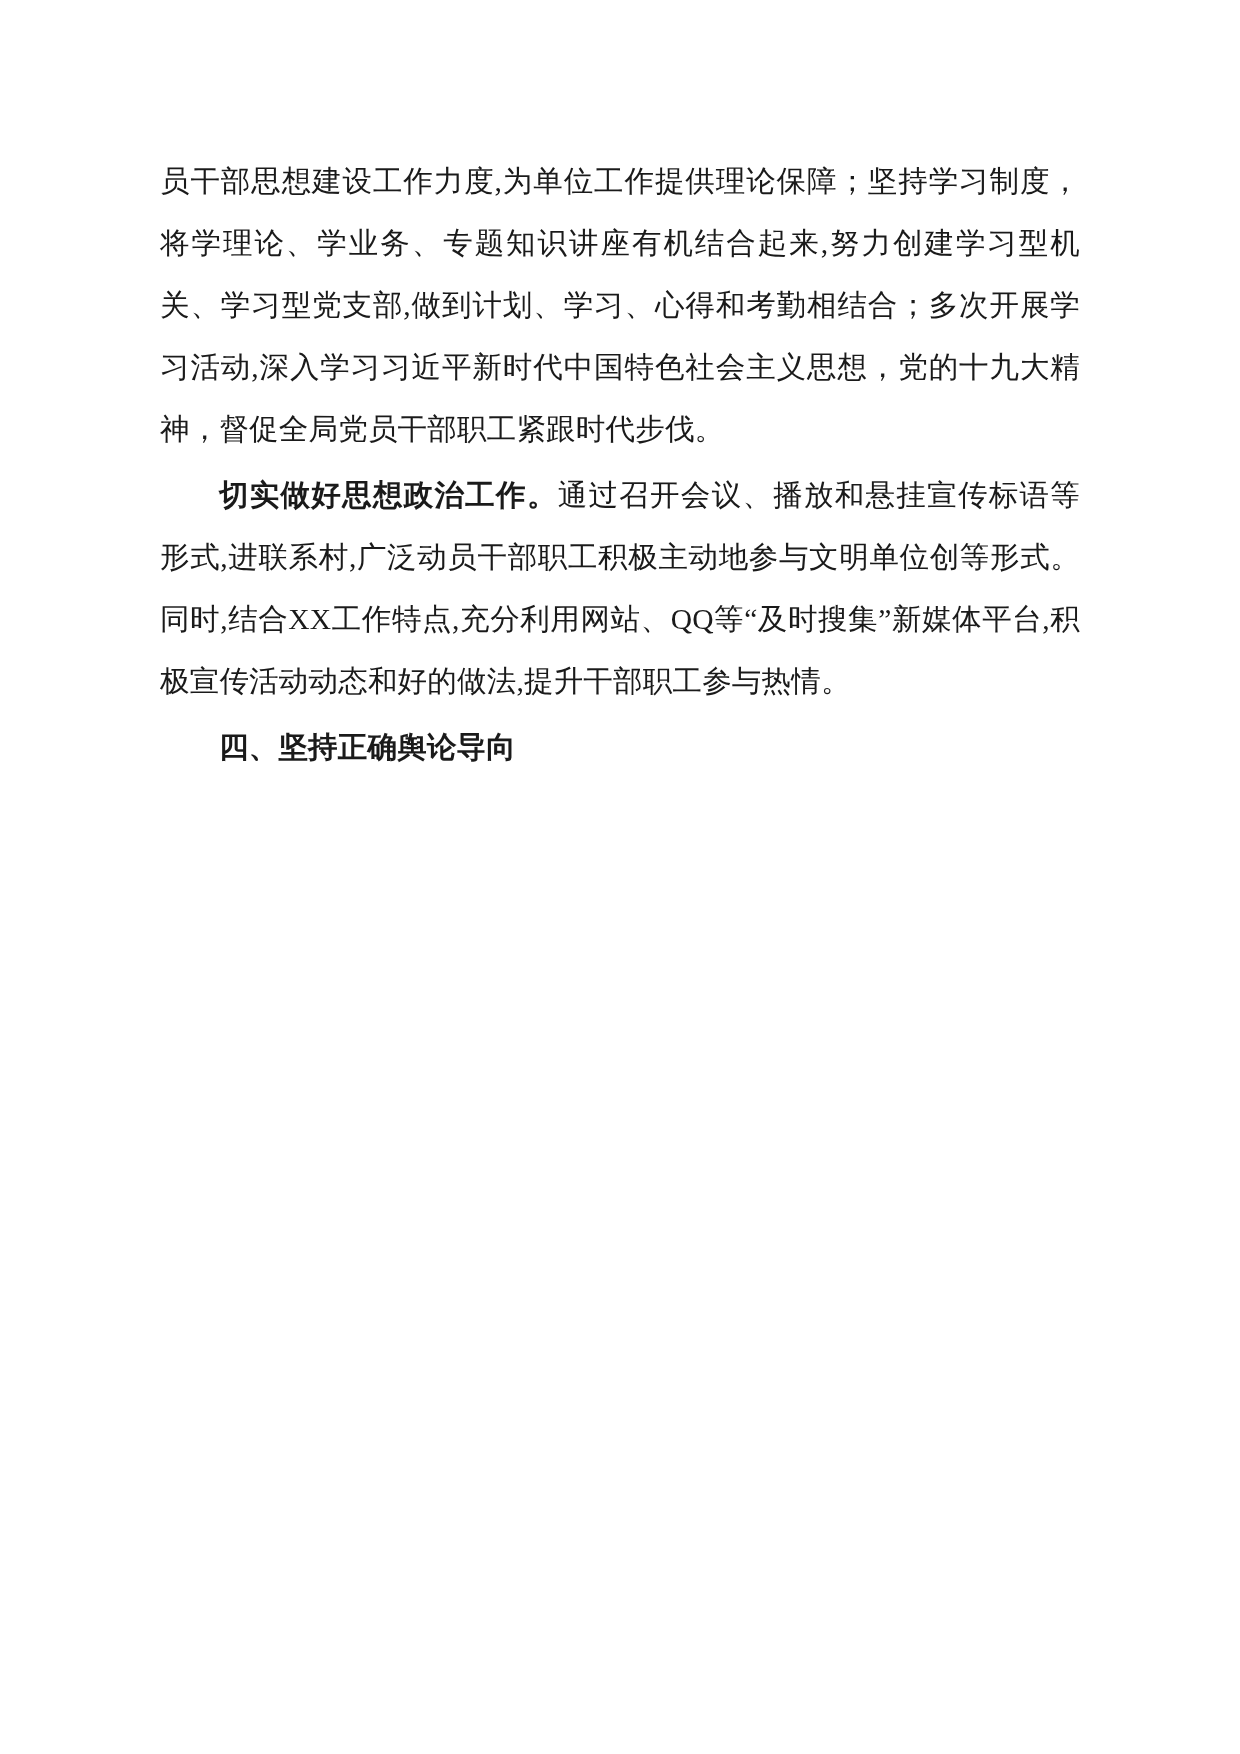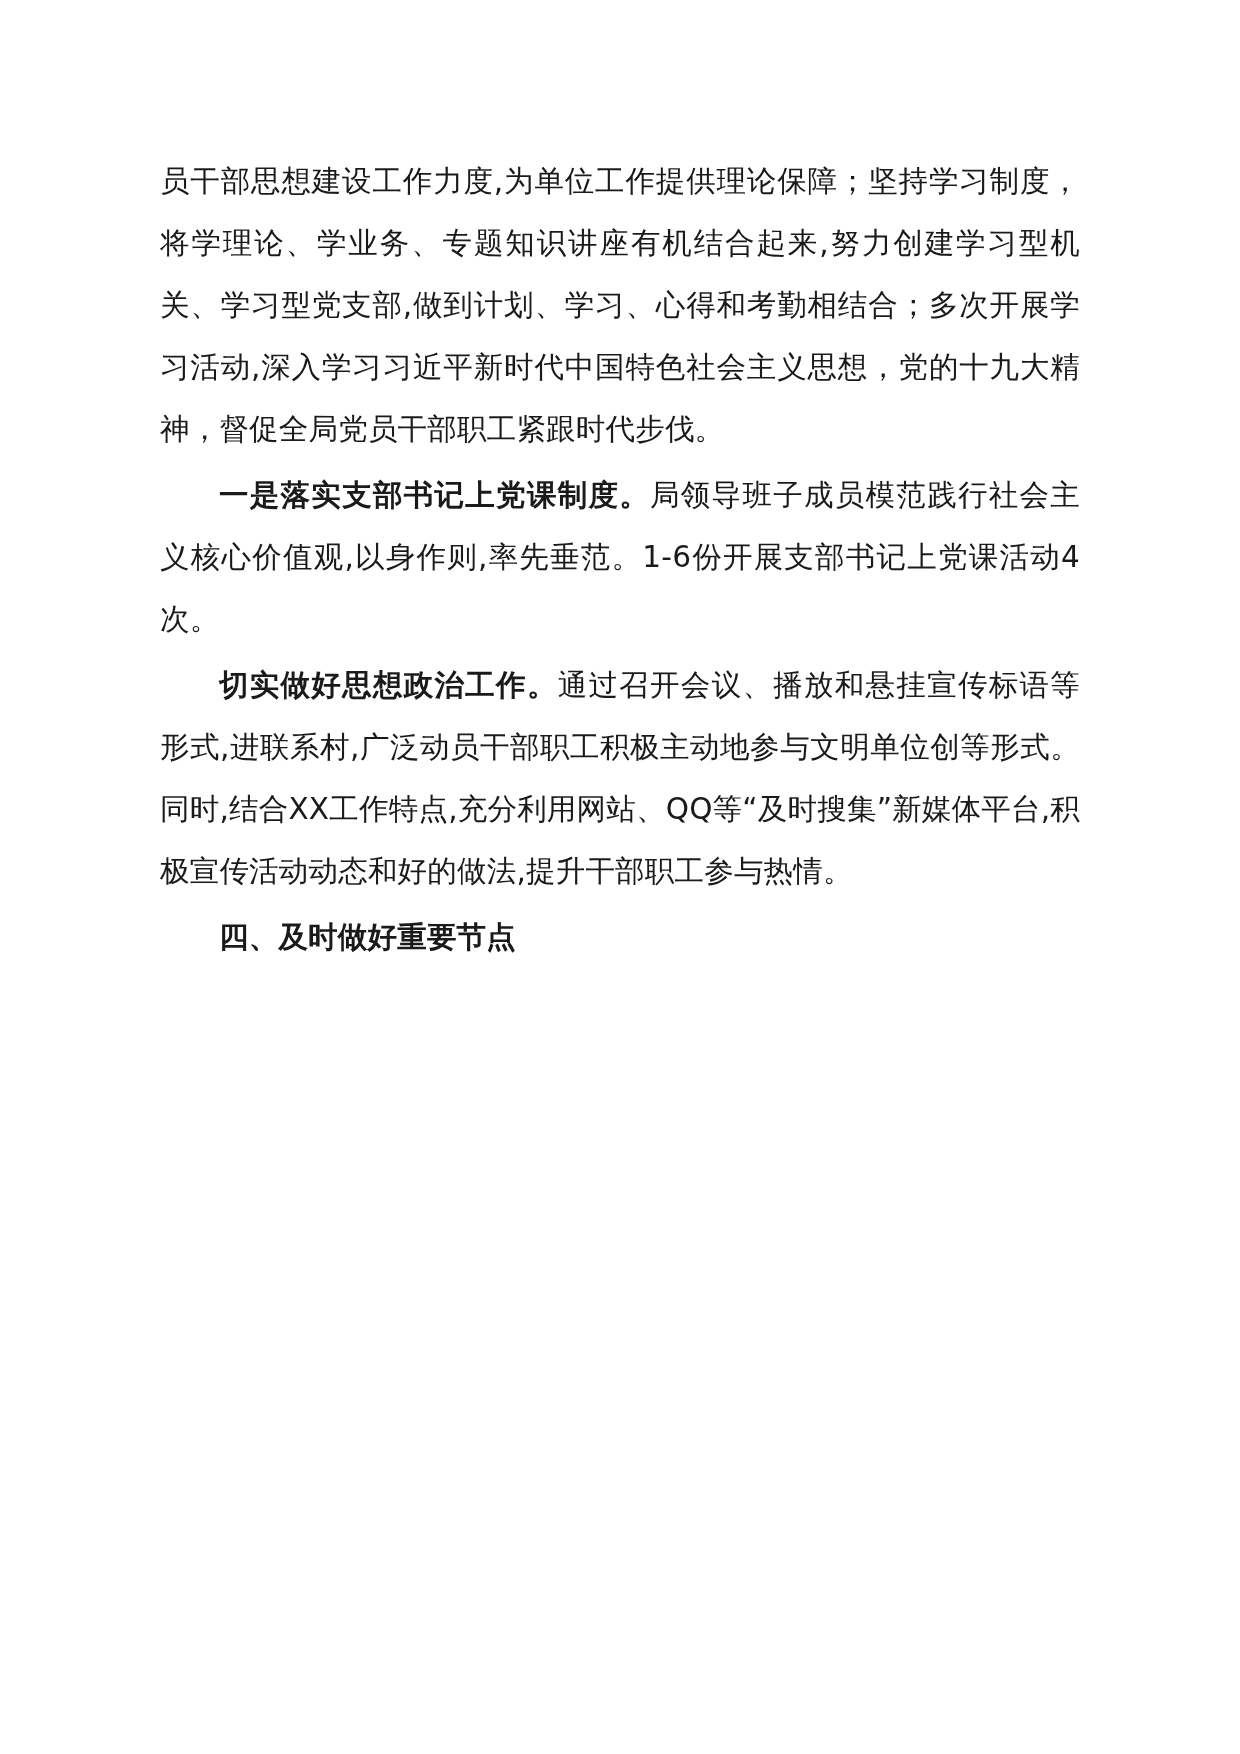--- a/index.html
+++ b/index.html
@@ -13,20 +13,21 @@
     font-family: "DejaVu Sans", "Liberation Sans", sans-serif;
     color: #1a1a1a;
   }
   .page {
     position: relative;
     width: 1124px;
     height: 1754px;
     box-sizing: border-box;
     padding: 150px 160px 60px 160px;
     background: #ffffff;
+    font-family: Liberation Serif, serif;
   }
   .doc-body {
     width: 920px;
   }
   p {
     margin: 0 0 4px 0;
     font-size: 29.5px;
     line-height: 62px;
     text-align: justify;
     text-justify: inter-ideograph;
@@ -52,22 +53,21 @@
 </style>
 </head>
 <body>
 
 <div class="page">
   <div class="doc-body">
 
     <p class="body-text">员干部思想建设工作力度,为单位工作提供理论保障；坚持学习制度，将学理论、学业务、专题知识讲座有机结合起来,努力创建学习型机关、学习型党支部,做到计划、学习、心得和考勤相结合；多次开展学习活动,深入学习习近平新时代中国特色社会主义思想，党的十九大精神，督促全局党员干部职工紧跟时代步伐。</p>
 
 
-    <p class="indent2"><span class="lead">一是落实支部书记上党课制度。</span><span>局领导班子成员模范践行社会主义核心价值观,以身作则,率先垂范。1-6份开展支部书记上党课活动4次。</span></p>
 
 
     <p class="indent2"><span class="lead">切实做好思想政治工作。</span><span>通过召开会议、播放和悬挂宣传标语等形式,进联系村,广泛动员干部职工积极主动地参与文明单位创等形式。同时,结合XX工作特点,充分利用网站、QQ等“及时搜集”新媒体平台,积极宣传活动动态和好的做法,提升干部职工参与热情。</span></p>
 
-    <h2 class="section-heading">四、及时做好重要节点</h2>
+    <h2 class="section-heading">四、坚持正确舆论导向</h2>
 
 
   </div>
 </div>
 
 </body></html>

